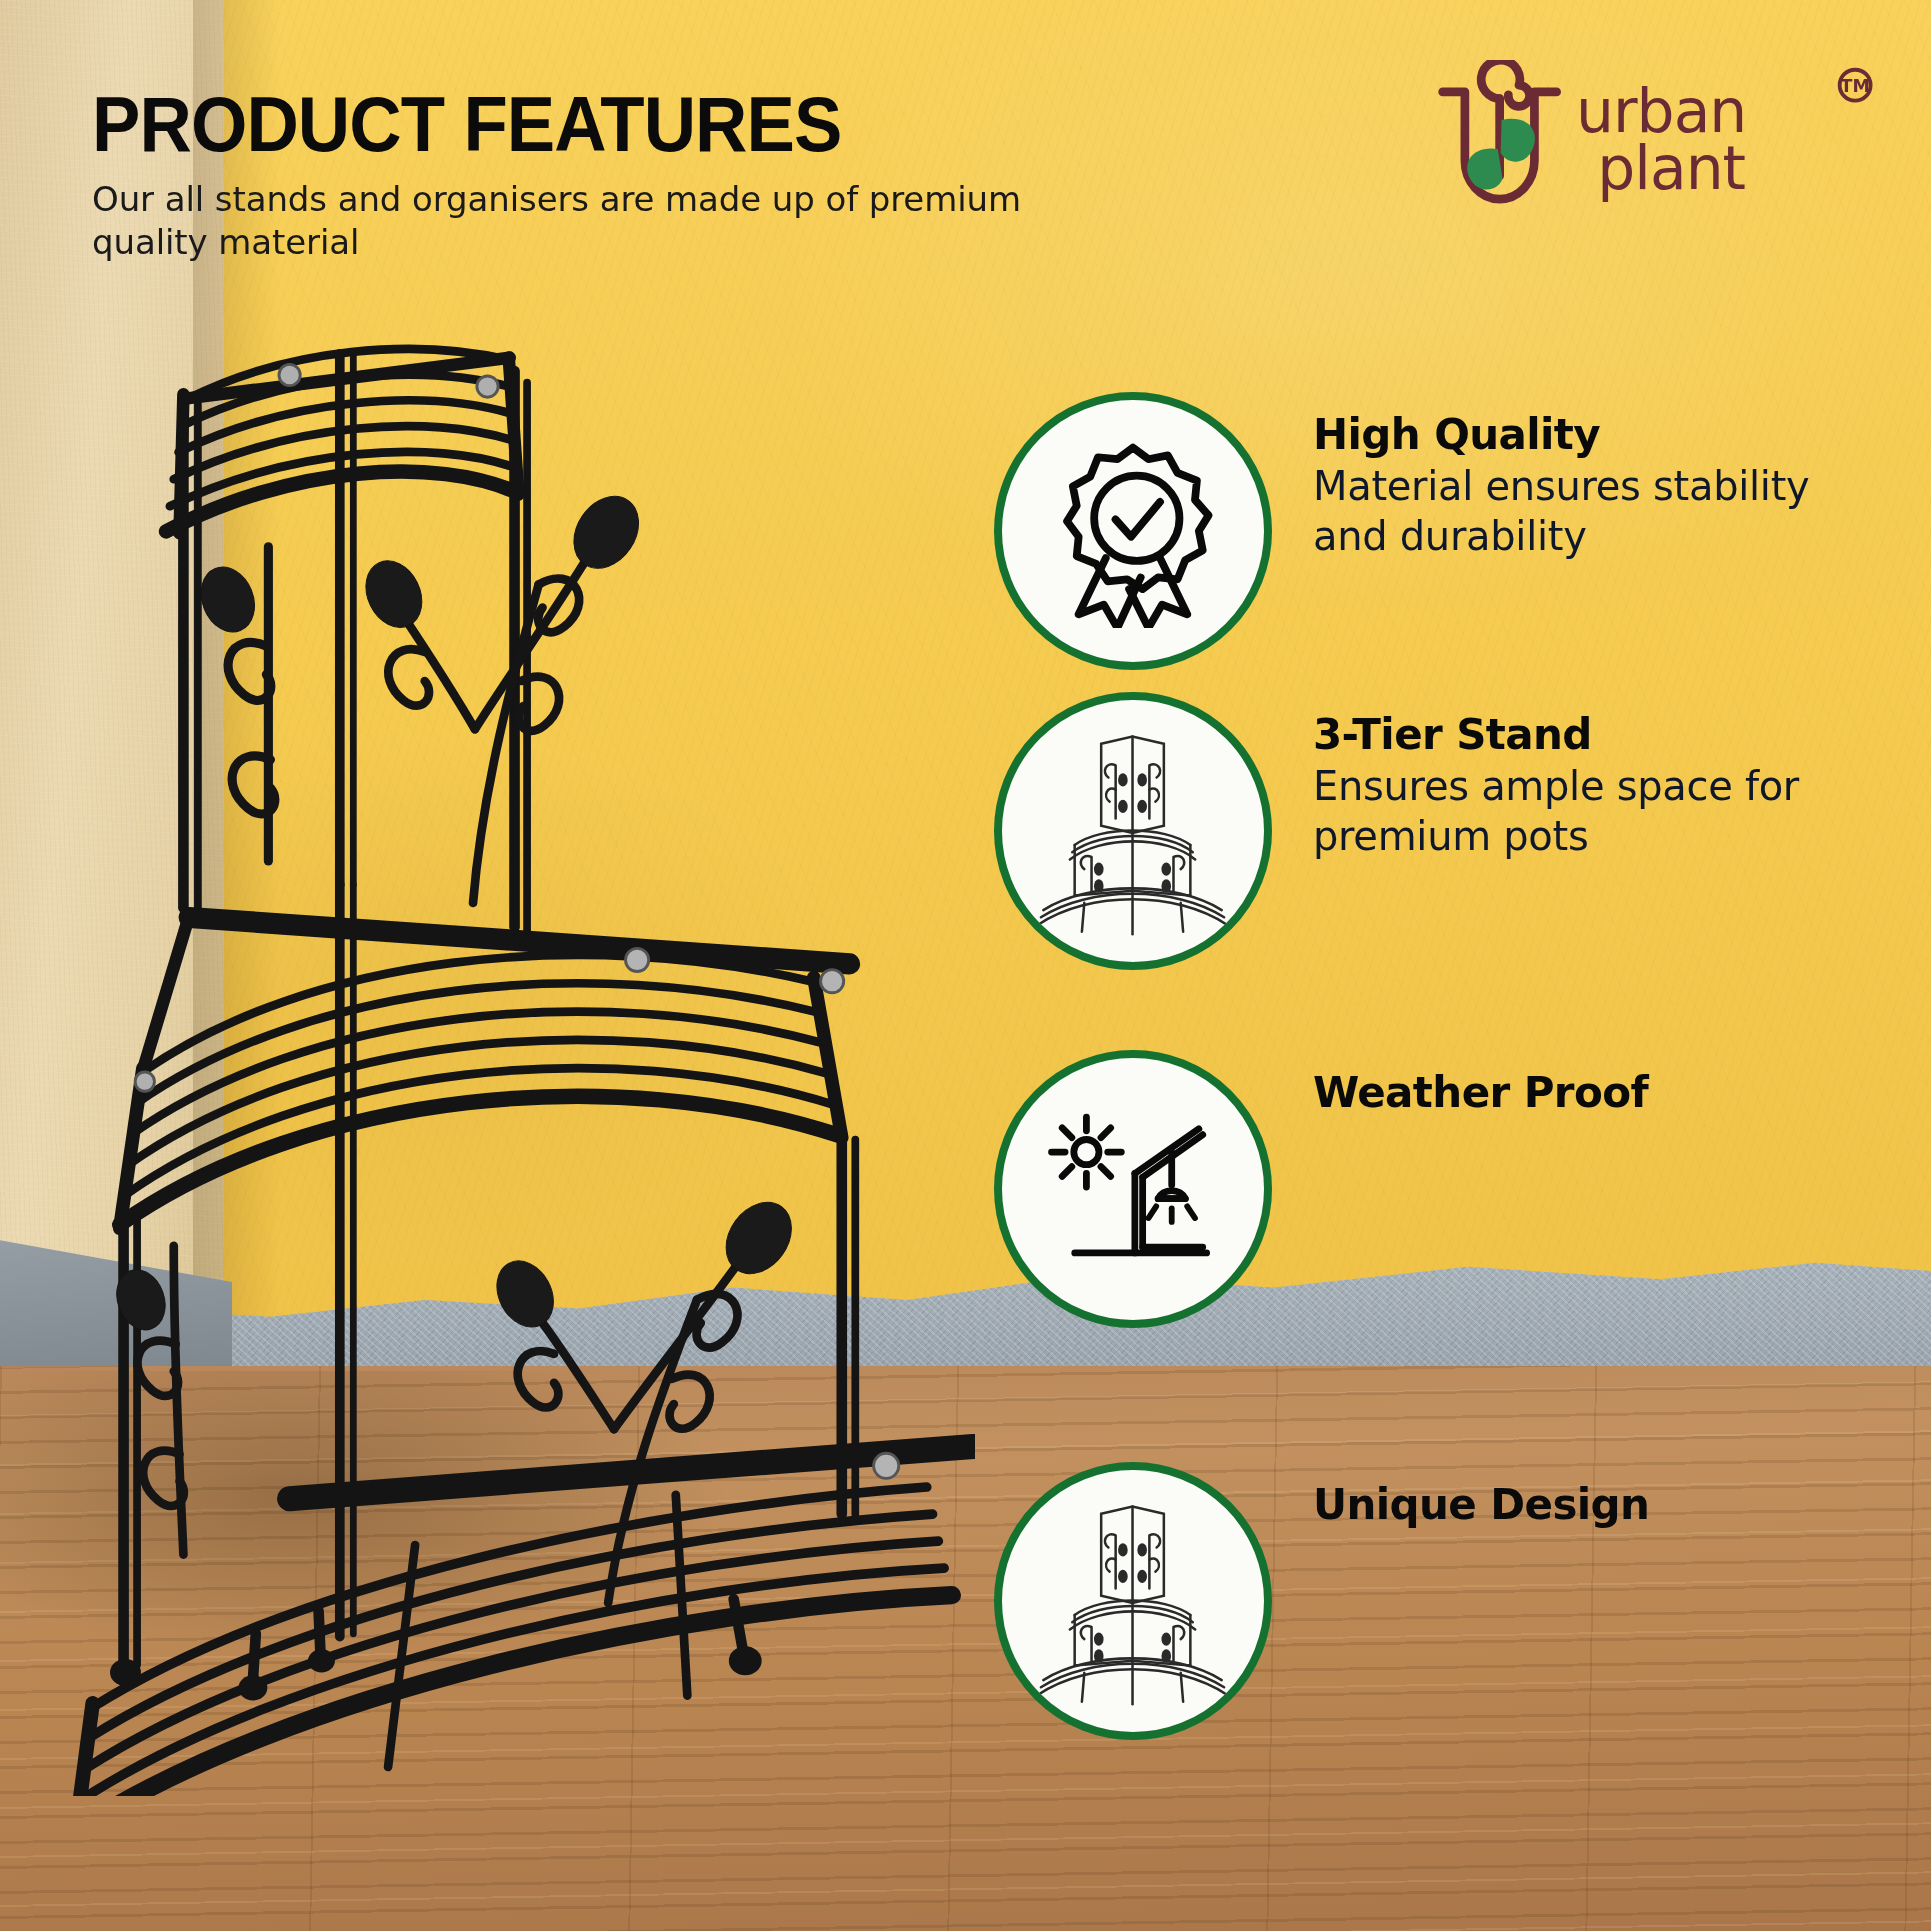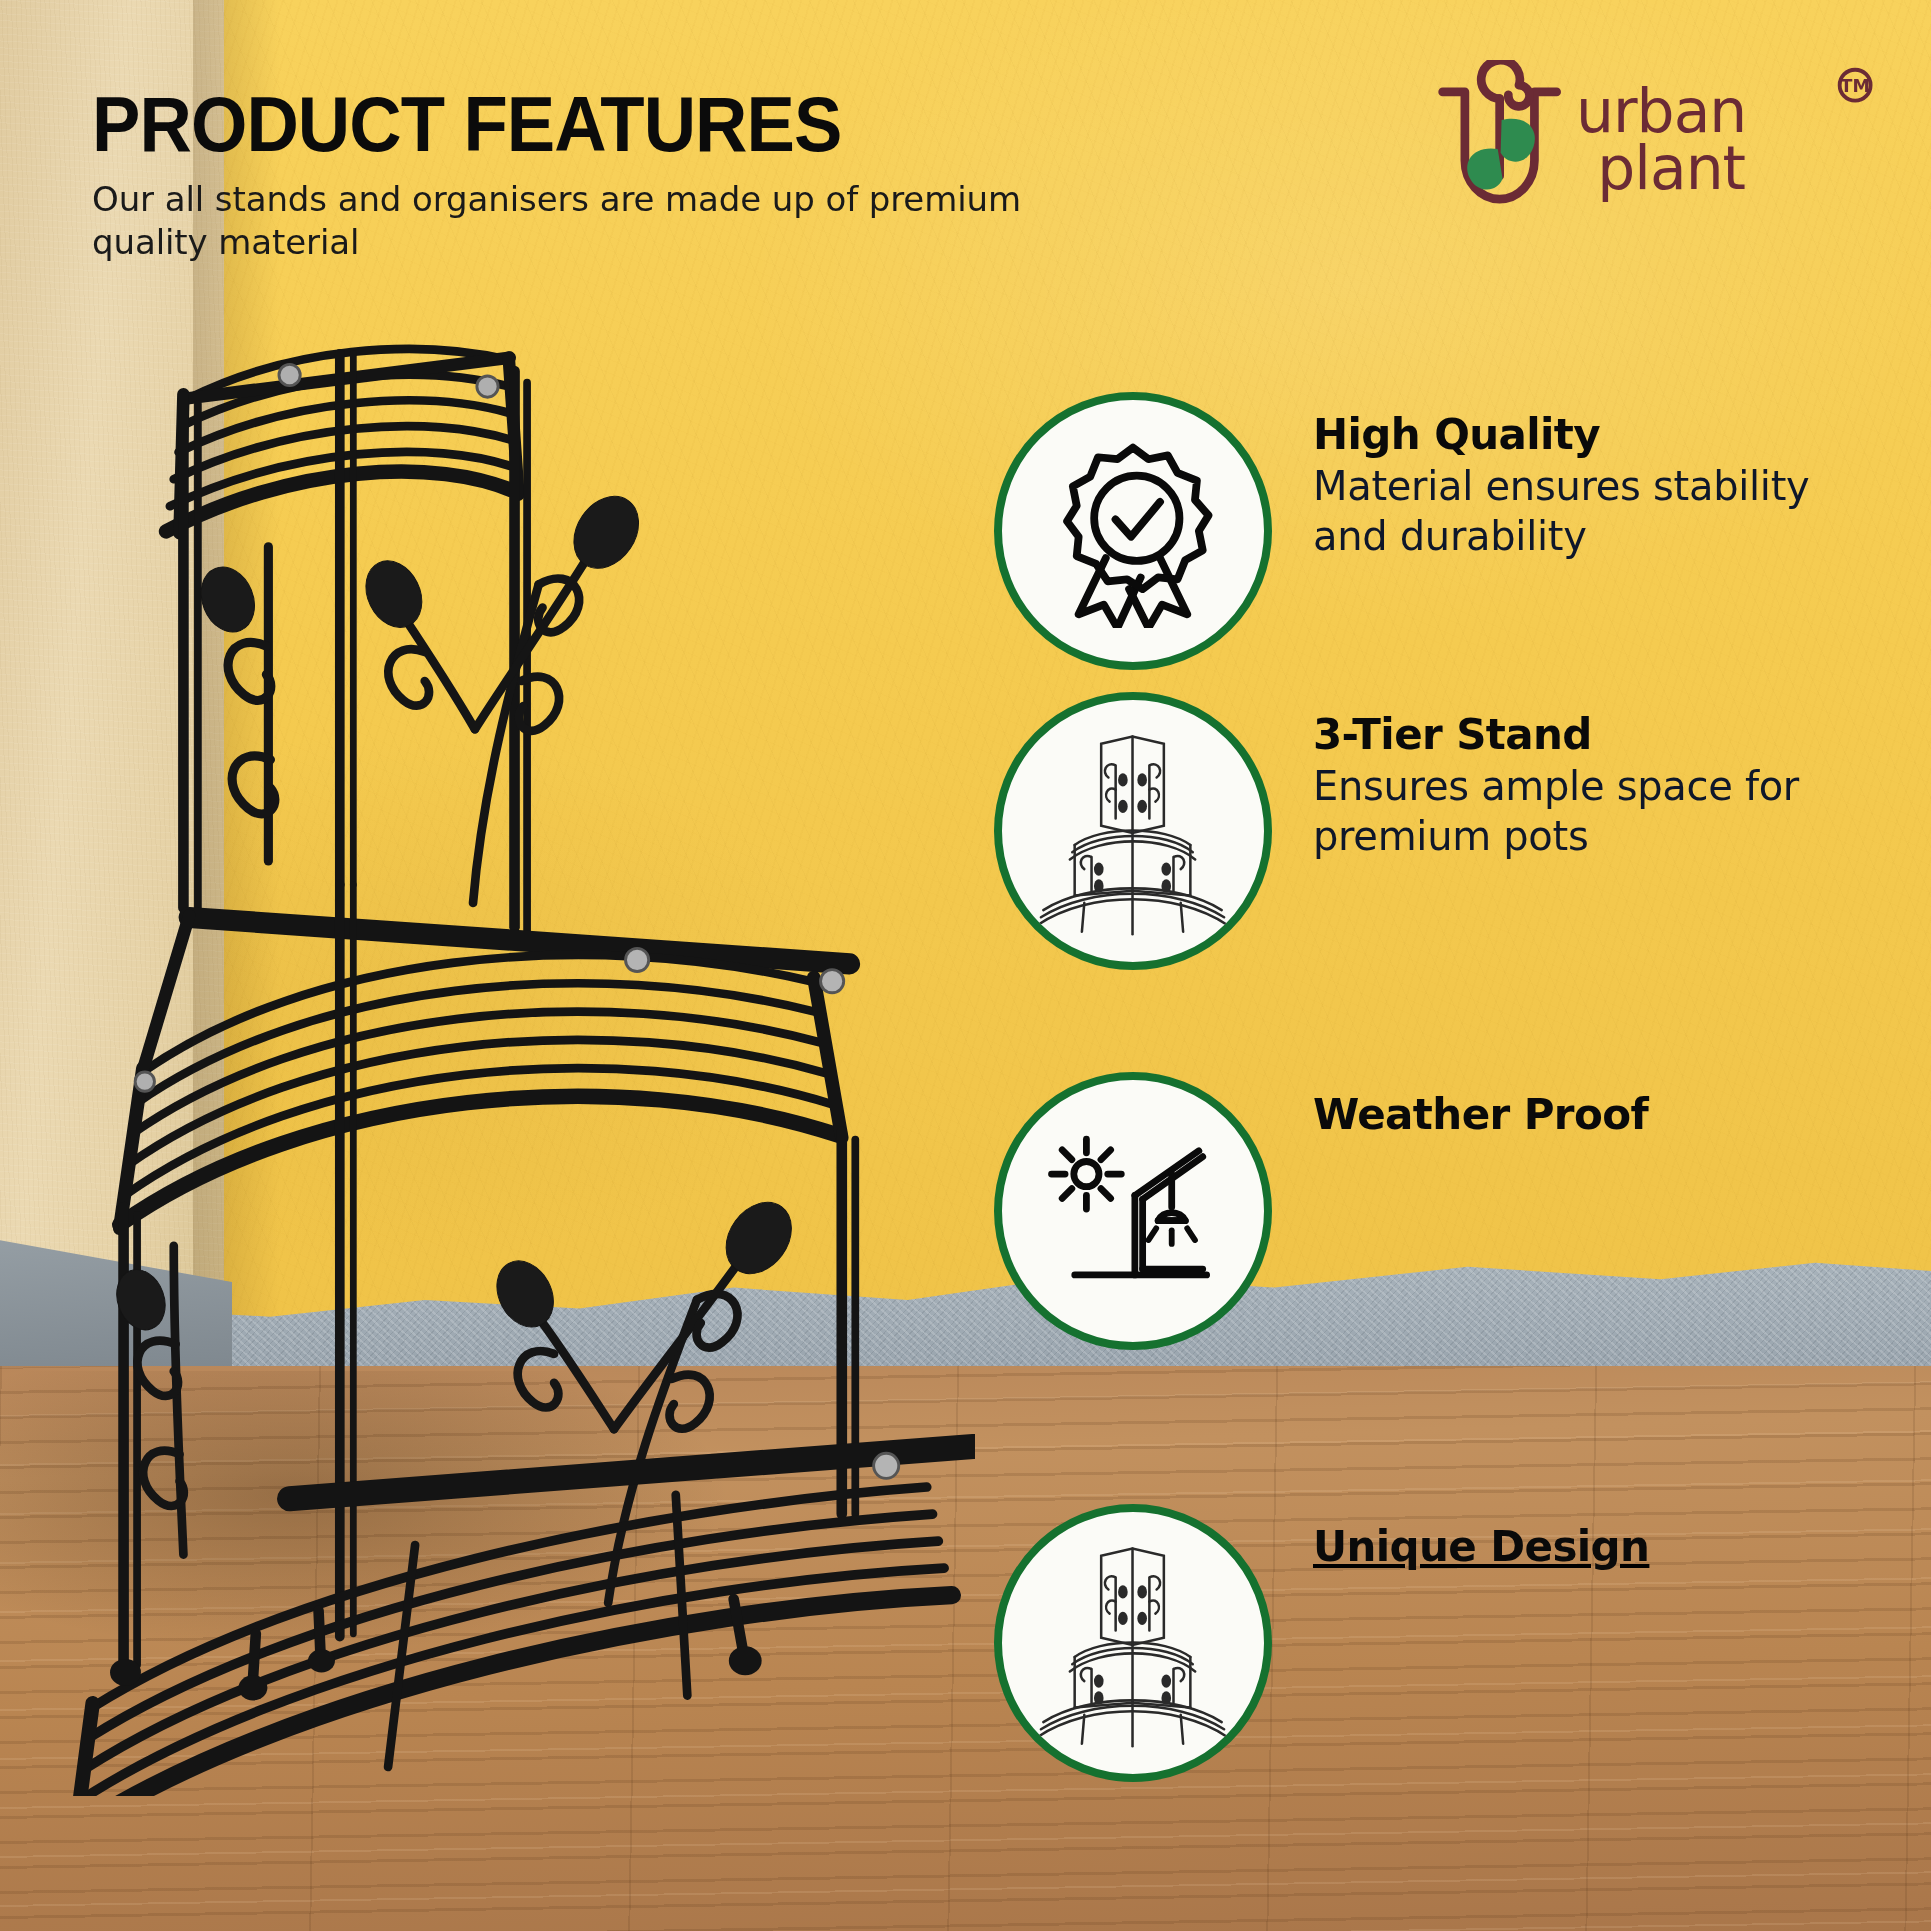--- a/index.html
+++ b/index.html
@@ -107,22 +107,22 @@
 
   
   .logo{position:absolute;left:1433px;top:60px;width:454px;height:145px;}
   .logo svg{width:100%;height:100%;display:block;}
 
   
   .features{position:absolute;left:994px;top:392px;width:917px;}
   .feature{position:absolute;display:flex;align-items:flex-start;}
   .feature:nth-child(1){top:0;}
   .feature:nth-child(2){top:300px;}
-  .feature:nth-child(3){top:680px;}
-  .feature:nth-child(4){top:1112px;text-decoration:underline;}
+  .feature:nth-child(3){top:658px;}
+  .feature:nth-child(4){top:1070px;}
 
   .f-icon{
     flex:0 0 auto;width:278px;height:278px;border-radius:50%;
     background:#FBFBF7;border:8.7px solid #15712F;
     box-sizing:border-box;
     display:flex;align-items:center;justify-content:center;
     overflow:hidden;
   }
   .f-icon svg{width:74%;height:74%;display:block;}
   .f-icon.product-icon svg{width:92%;height:92%;}

